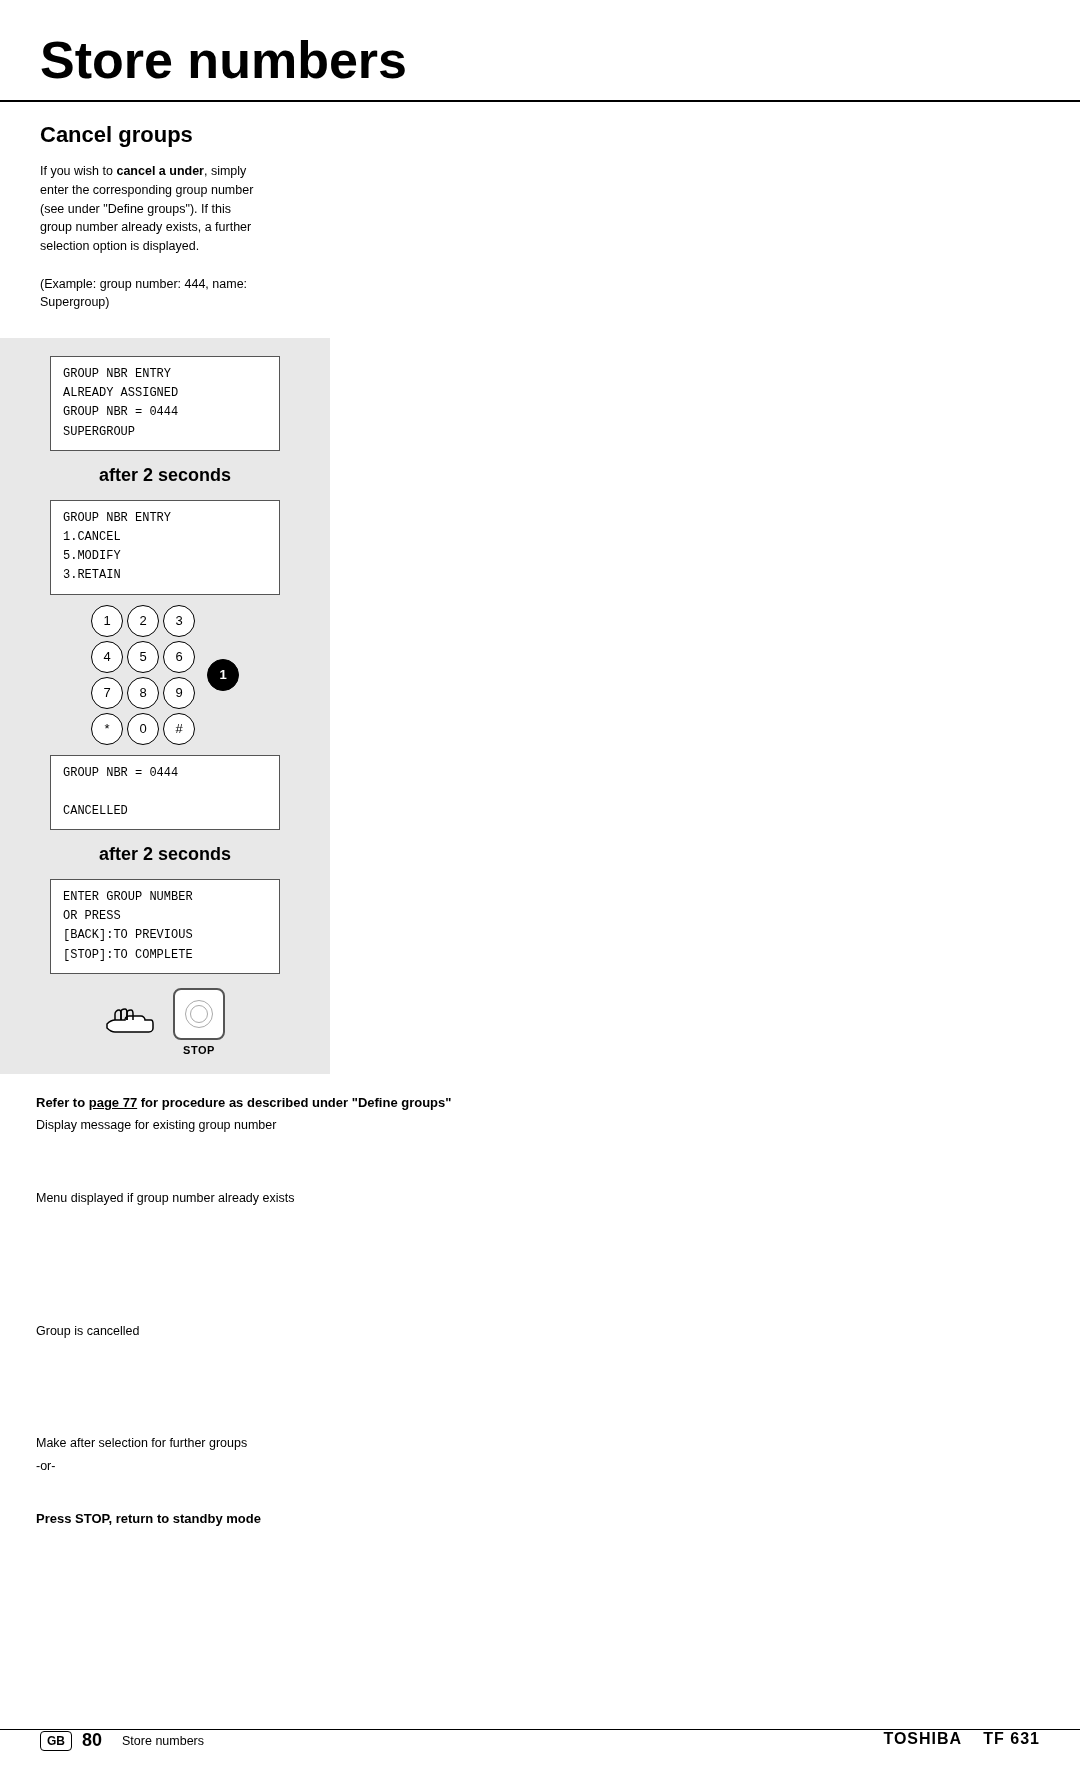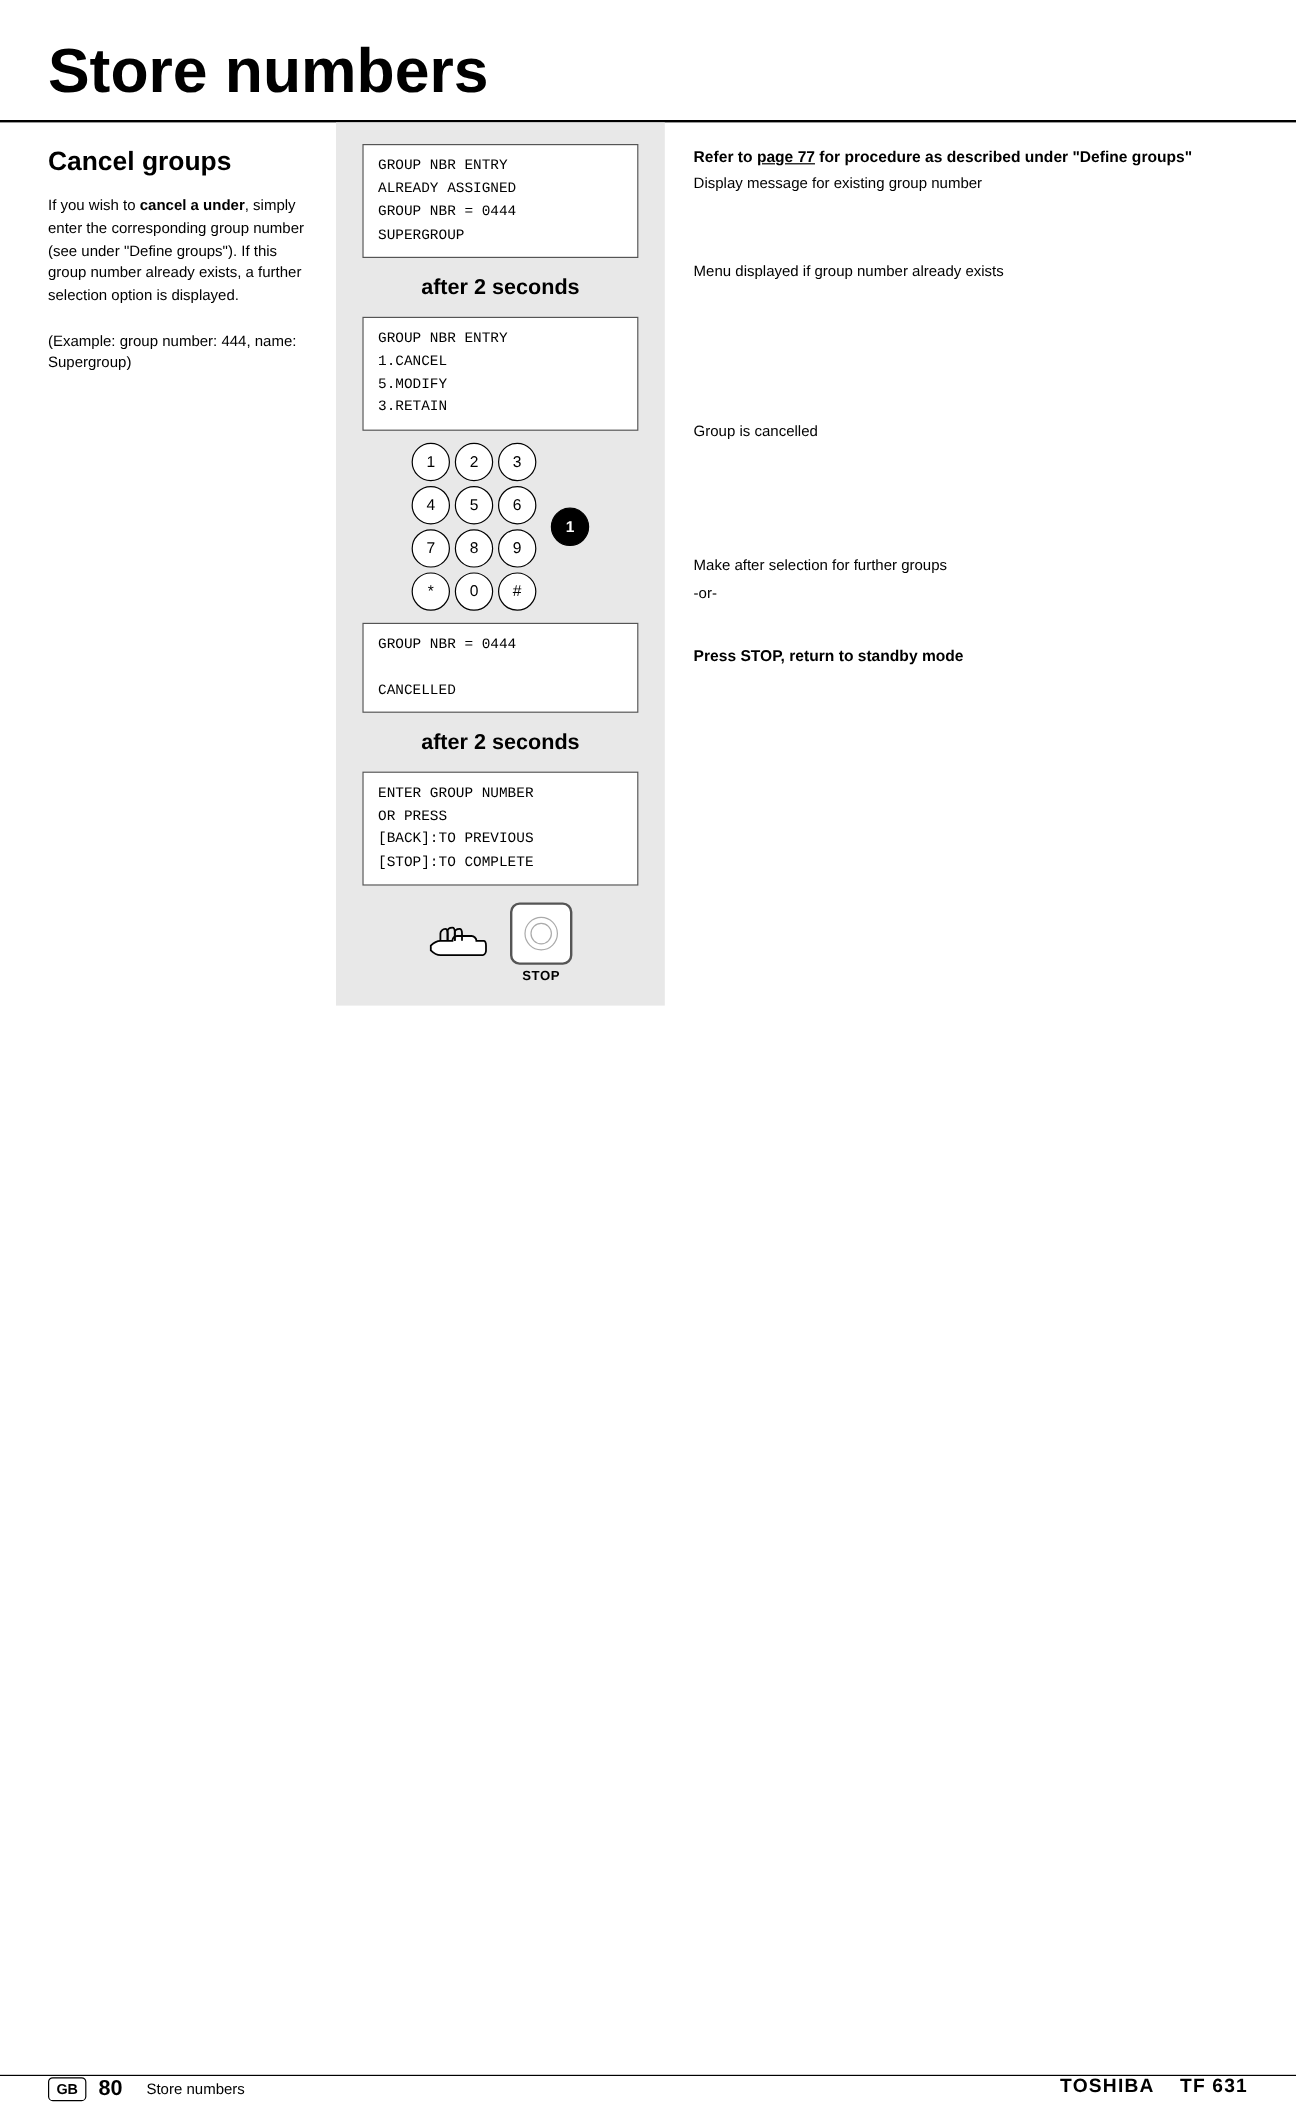--- a/index.html
+++ b/index.html
@@ -18,21 +18,21 @@
       font-size: 52px;
       font-weight: bold;
       padding: 30px 40px 10px 40px;
       border-bottom: 2px solid #000;
       margin-bottom: 0;
     }
 
     
     .main-content {
       display: flex;
-      flex-direction: row;
+      flex-direction: column;
       padding: 0;
       margin: 0;
     }
 
     
     .left-col {
       width: 280px;
       padding: 20px 20px 20px 40px;
       flex-shrink: 0;
     }
@@ -48,21 +48,21 @@
       line-height: 1.5;
       margin-bottom: 6px;
     }
 
     .left-col strong {
       font-weight: bold;
     }
 
     
     .center-col {
-      width: 274px;
+      width: 330px;
       background: #e8e8e8;
       padding: 18px 20px;
       flex-shrink: 0;
       display: flex;
       flex-direction: column;
       align-items: center;
       gap: 10px;
     }
 
     
@@ -193,20 +193,21 @@
     .right-col {
       flex: 1;
       padding: 20px 40px 20px 24px;
       display: flex;
       flex-direction: column;
       gap: 0;
     }
 
     .right-section {
       margin-bottom: 20px;
+      margin-left: 12px;
     }
 
     .right-title {
       font-size: 13px;
       font-weight: bold;
       margin-bottom: 4px;
       line-height: 1.4;
     }
 
     .right-text {

